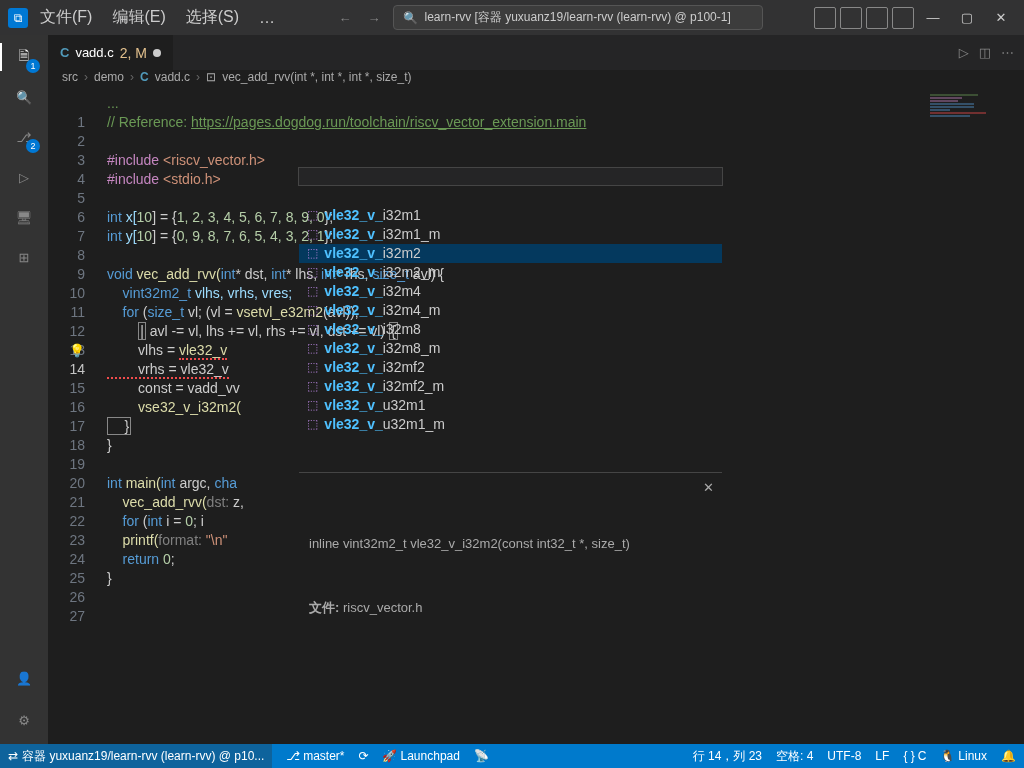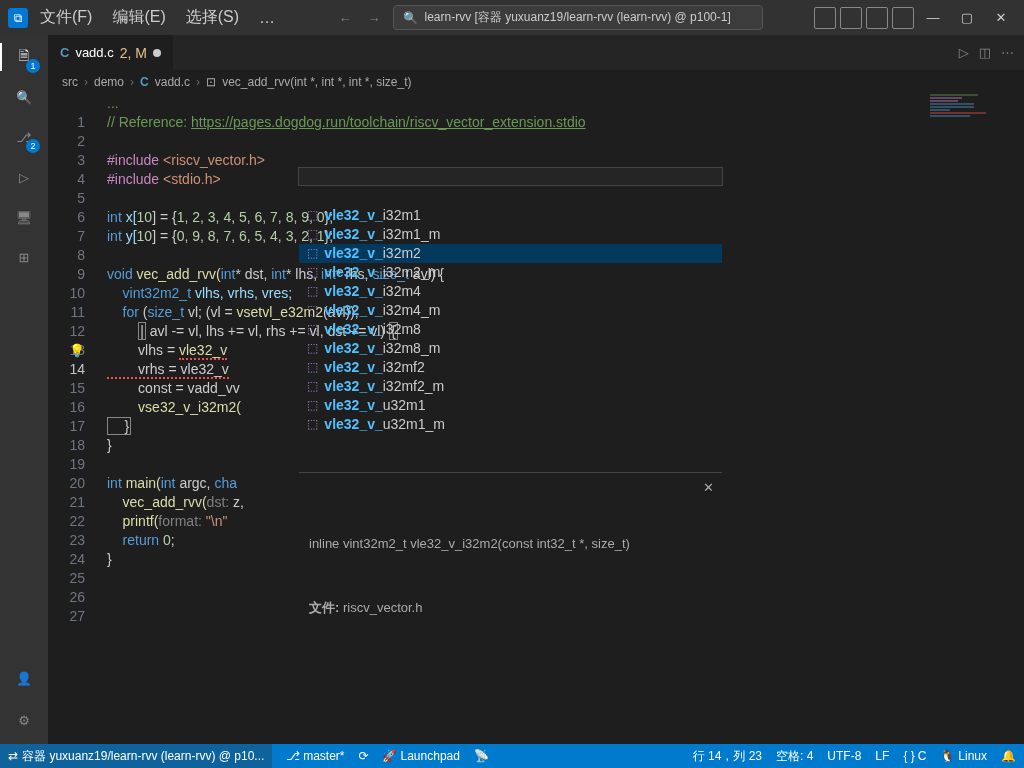--- a/index.html
+++ b/index.html
@@ -22,21 +22,21 @@
 .badge{position:absolute;bottom:-2px;right:-2px;background:#0078d4;color:#fff;font-size:9px;width:14px;height:14px;border-radius:50%;display:flex;align-items:center;justify-content:center}
 .act-bottom{margin-top:auto;margin-bottom:10px;display:flex;flex-direction:column;gap:14px}
 .editor-area{flex:1;display:flex;flex-direction:column;background:#1e1e1e;position:relative}
 .tabs{height:35px;background:#252526;display:flex;align-items:stretch}
 .tab{background:#1e1e1e;padding:0 12px;display:flex;align-items:center;gap:6px;font-size:13px;border-right:1px solid #252526}
 .tab-icon{color:#519aba;font-weight:bold}
 .tab-label{color:#fff}
 .tab-status{color:#e2c08d;font-size:14px}
 .tab-dirty{width:8px;height:8px;background:#ccc;border-radius:50%}
 .tab-actions{margin-left:auto;display:flex;gap:10px;padding:0 10px;align-items:center;color:#888}
-.breadcrumb{height:24px;padding:0 14px;display:flex;align-items:center;gap:6px;font-size:12px;color:#aaa}
+.breadcrumb{height:24px;padding:0 14px;display:flex;align-items:flex-start;gap:6px;font-size:12px;color:#aaa}
 .bc-sep{color:#666}
 .code{flex:1;display:flex;font-family:Consolas,monospace;font-size:14px;line-height:19px;position:relative}
 .gutter{width:55px;text-align:right;padding-right:18px;color:#6e7681;user-select:none}
 .gutter div{height:19px}
 .gutter .ln14{color:#c5c5c5}
 .lines{flex:1;padding-left:4px;position:relative}
 .lines>div{height:19px;white-space:pre}
 .tk-comment{color:#6a9955}
 .tk-link{text-decoration:underline}
 .tk-pp{color:#c586c0}
@@ -161,41 +161,42 @@
           <div>21</div>
           <div>22</div>
           <div>23</div>
           <div>24</div>
           <div>25</div>
           <div>26</div>
           <div>27</div>
       </div>
       <div class="lines">
         <div><span class="tk-comment">...</span></div>
-        <div><span class="tk-comment">// Reference: </span><span class="tk-comment tk-link">https://pages.dogdog.run/toolchain/riscv_vector_extension.stdio</span></div>
+        <div><span class="tk-comment">// Reference: </span><span class="tk-comment tk-link">https://pages.dogdog.run/toolchain/riscv_vector_extension.main</span></div>
         <div></div>
         <div><span class="tk-pp">#include </span><span class="tk-inc">&lt;riscv_vector.h&gt;</span></div>
         <div><span class="tk-pp">#include </span><span class="tk-inc">&lt;stdio.h&gt;</span></div>
         <div></div>
         <div><span class="tk-type">int</span><span class="tk-var"> x[</span><span class="tk-num">10</span><span>] = {</span><span class="tk-num">1, 2, 3, 4, 5, 6, 7, 8, 9, 0</span><span>};</span></div>
         <div><span class="tk-type">int</span><span class="tk-var"> y[</span><span class="tk-num">10</span><span>] = {</span><span class="tk-num">0, 9, 8, 7, 6, 5, 4, 3, 2, 1</span><span>};</span></div>
         <div></div>
         <div><span class="tk-type">void</span><span class="tk-fn"> vec_add_rvv(</span><span class="tk-type">int</span><span>* dst, </span><span class="tk-type">int</span><span>* lhs, </span><span class="tk-type">int</span><span>* rhs, </span><span class="tk-type">size_t</span><span> avl) {</span></div>
         <div><span class="tk-type">    vint32m2_t</span><span class="tk-var"> vlhs, vrhs, vres;</span></div>
         <div><span class="tk-kw">    for</span><span> (</span><span class="tk-type">size_t</span><span> vl; (vl = </span><span class="tk-fn">vsetvl_e32m2</span><span>(avl));</span></div>
         <div><span>        </span><span class="bracket-hl">|</span><span> avl -= vl, lhs += vl, rhs += vl, dst += vl) </span><span class="bracket-hl">{</span></div>
         <div style="position:relative"><span class="lightbulb">💡</span><span>        vlhs = </span><span class="tk-fn sq-err">vle32_v</span></div>
         <div><span class="sq-err">        vrhs = vle32_v</span></div>
         <div><span>        const = vadd_vv</span></div>
         <div><span class="tk-fn">        vse32_v_i32m2(</span></div>
         <div><span class="bracket-hl">    }</span></div>
         <div><span>}</span></div>
         <div></div>
         <div><span class="tk-type">int</span><span class="tk-fn"> main(</span><span class="tk-type">int</span><span> argc, </span><span class="tk-type">cha</span></div>
         <div><span class="tk-fn">    vec_add_rvv(</span><span class="tk-param">dst:</span><span> z,</span></div>
+        <div><span class="tk-kw">    for</span><span> (</span><span class="tk-type">int</span><span> i = </span><span class="tk-num">0</span><span>; i</span></div>
         <div><span class="tk-fn">    printf(</span><span class="tk-param">format:</span><span class="tk-str"> "\n"</span></div>
         <div><span class="tk-kw">    return</span><span class="tk-num"> 0</span>;</div>
         <div><span>}</span></div>
         <div></div>
 
         <div class="suggest">
           <div id="sg-list"><div class="sg-item"><span class="sg-cube">⬚</span><span><span class="sg-match">vle32_v_</span><span class="sg-rest">i32m1</span></span></div><div class="sg-item"><span class="sg-cube">⬚</span><span><span class="sg-match">vle32_v_</span><span class="sg-rest">i32m1_m</span></span></div><div class="sg-item sel"><span class="sg-cube">⬚</span><span><span class="sg-match">vle32_v_</span><span class="sg-rest">i32m2</span></span></div><div class="sg-item"><span class="sg-cube">⬚</span><span><span class="sg-match">vle32_v_</span><span class="sg-rest">i32m2_m</span></span></div><div class="sg-item"><span class="sg-cube">⬚</span><span><span class="sg-match">vle32_v_</span><span class="sg-rest">i32m4</span></span></div><div class="sg-item"><span class="sg-cube">⬚</span><span><span class="sg-match">vle32_v_</span><span class="sg-rest">i32m4_m</span></span></div><div class="sg-item"><span class="sg-cube">⬚</span><span><span class="sg-match">vle32_v_</span><span class="sg-rest">i32m8</span></span></div><div class="sg-item"><span class="sg-cube">⬚</span><span><span class="sg-match">vle32_v_</span><span class="sg-rest">i32m8_m</span></span></div><div class="sg-item"><span class="sg-cube">⬚</span><span><span class="sg-match">vle32_v_</span><span class="sg-rest">i32mf2</span></span></div><div class="sg-item"><span class="sg-cube">⬚</span><span><span class="sg-match">vle32_v_</span><span class="sg-rest">i32mf2_m</span></span></div><div class="sg-item"><span class="sg-cube">⬚</span><span><span class="sg-match">vle32_v_</span><span class="sg-rest">u32m1</span></span></div><div class="sg-item"><span class="sg-cube">⬚</span><span><span class="sg-match">vle32_v_</span><span class="sg-rest">u32m1_m</span></span></div></div>
           <div class="sg-detail">
             <span class="sg-close">✕</span>
             <div>inline vint32m2_t vle32_v_i32m2(const int32_t *, size_t)</div>

